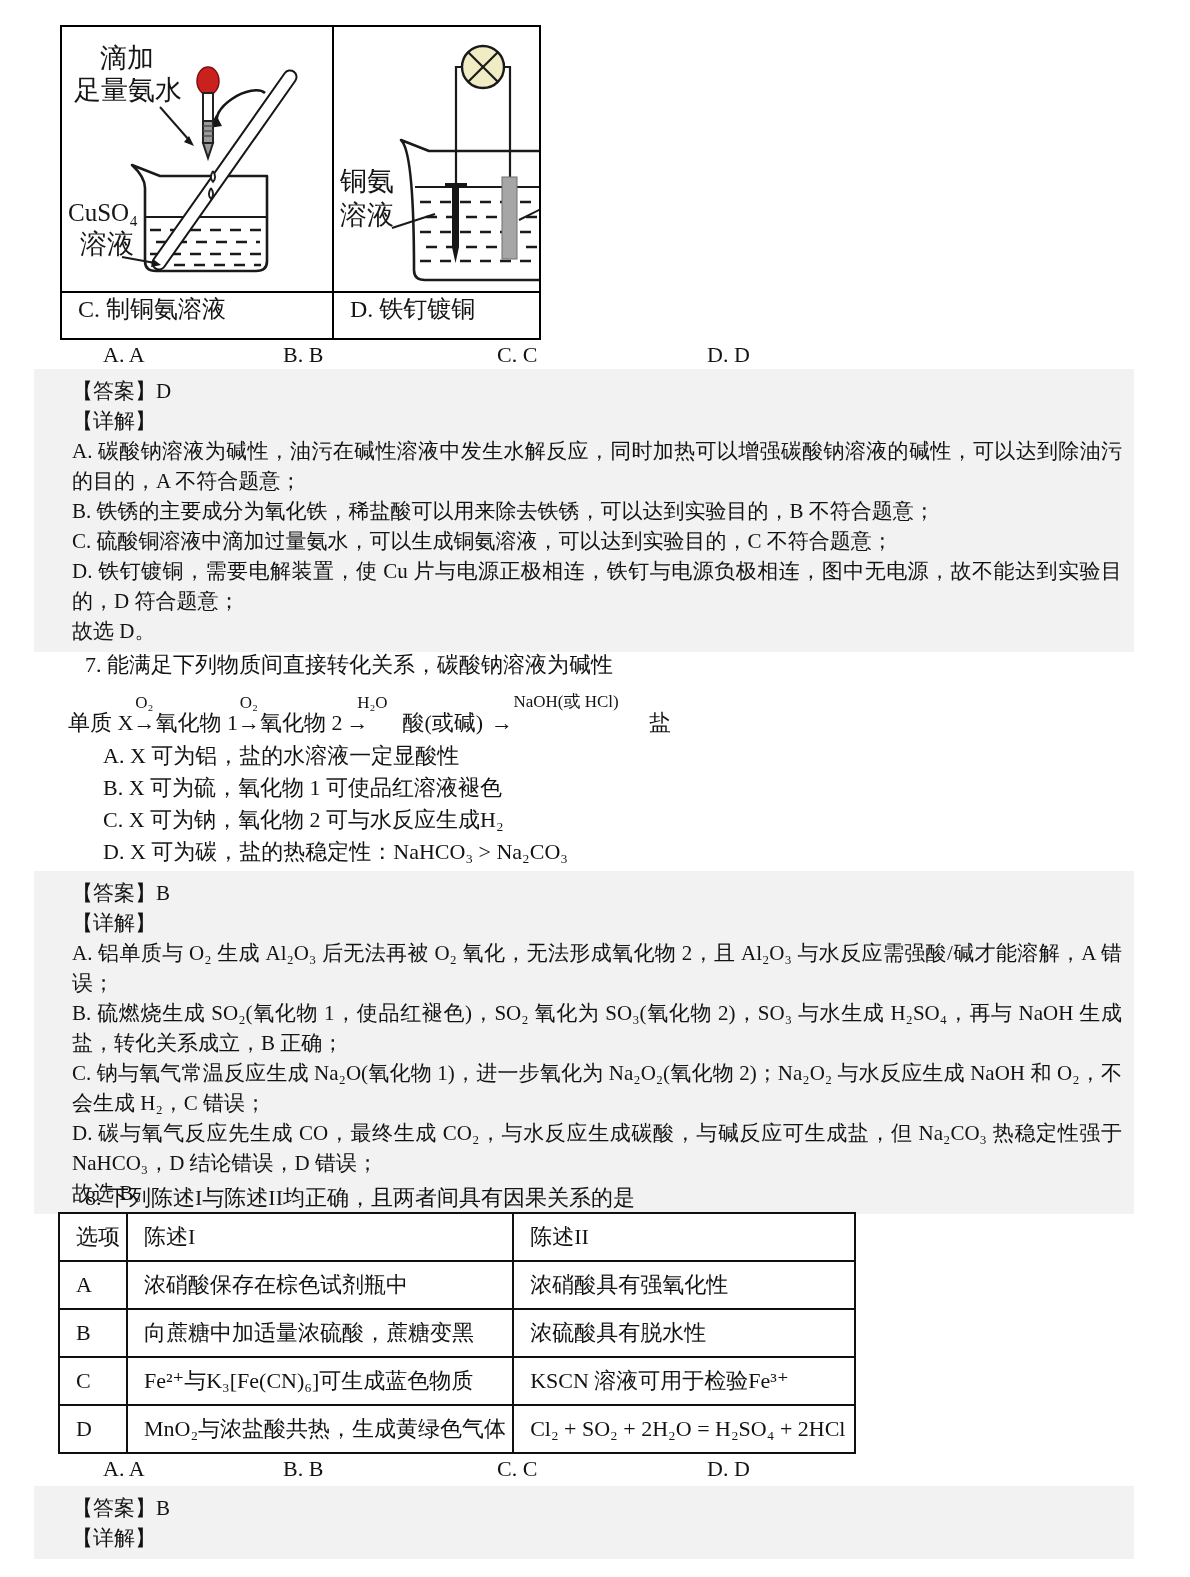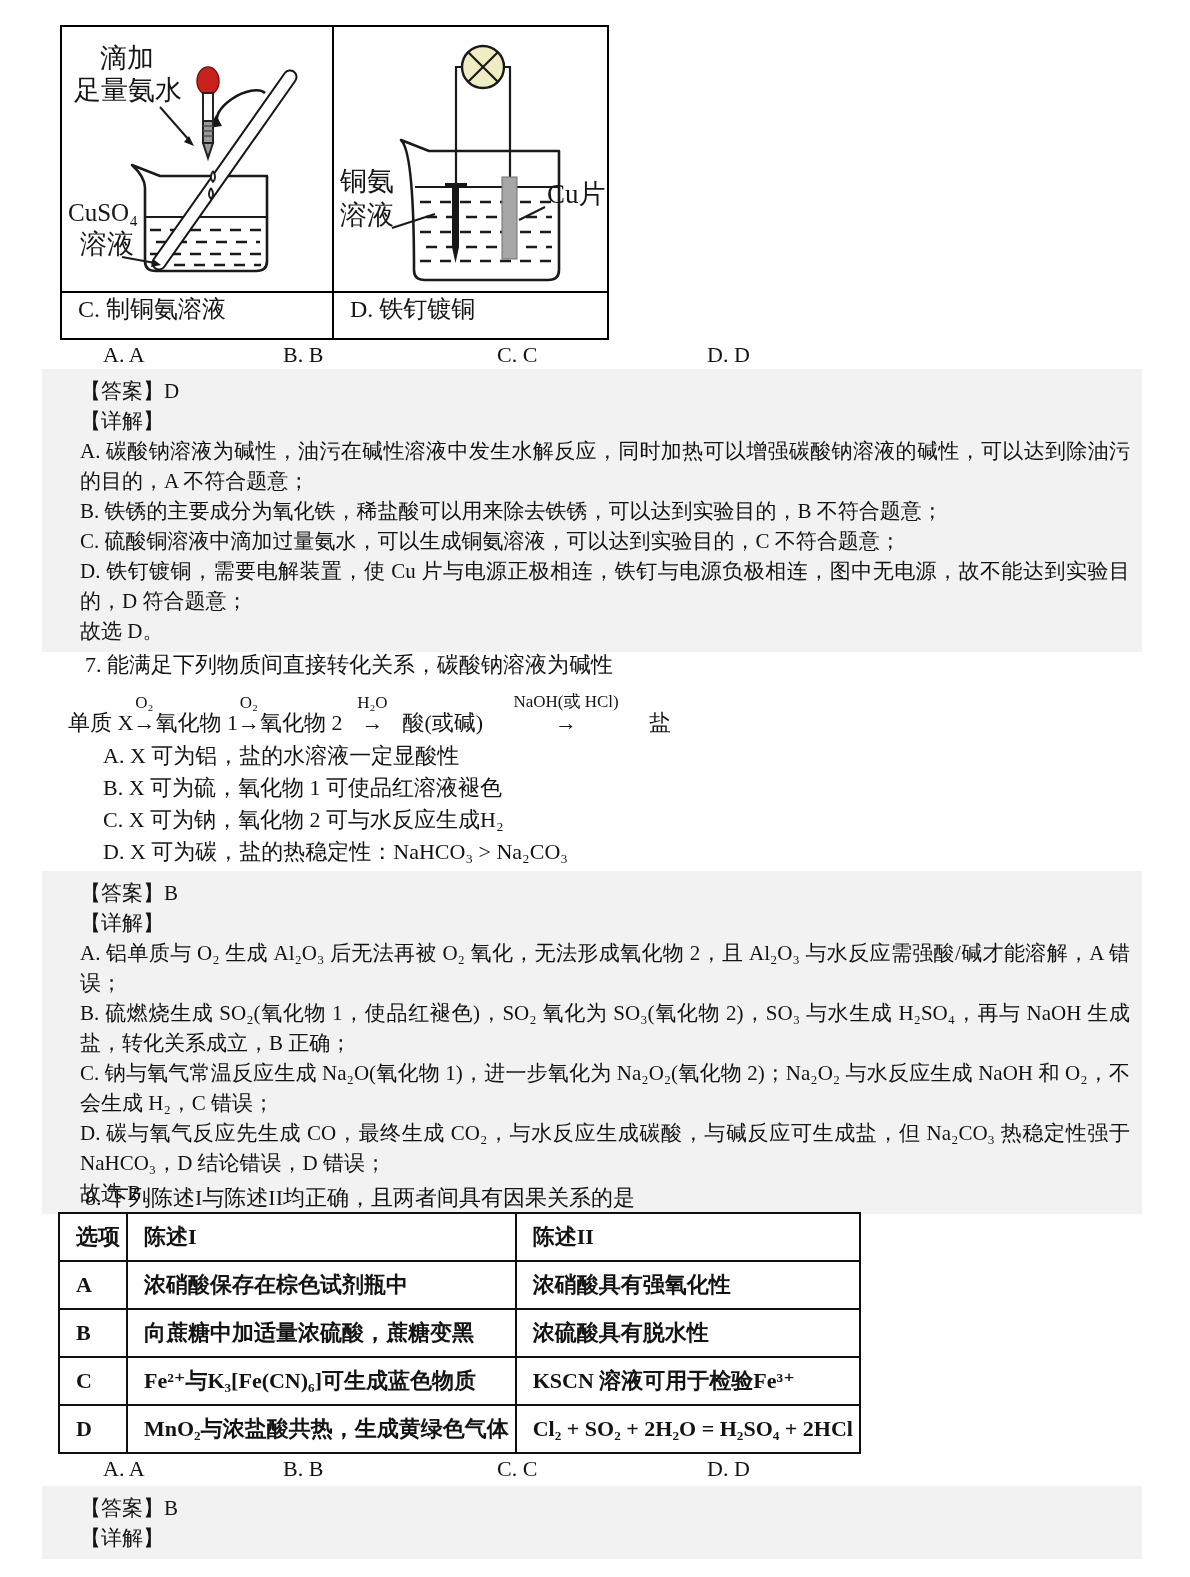--- a/index.html
+++ b/index.html
@@ -4,21 +4,21 @@
 <style>
   html,body{margin:0;padding:0;}
   body{
     width:1190px;height:1577px;background:#fff;color:#131313;
     font-family:"Liberation Serif","DejaVu Serif",serif;
   }
   .page{position:relative;width:1190px;height:1577px;overflow:hidden;background:#fff;}
 
   
   .figure-box{
-    position:absolute;left:60px;top:25px;width:549px;height:315px;
+    position:absolute;left:60px;top:25px;width:481px;height:315px;
     border:2px solid #000;box-sizing:border-box;background:#fff;
     display:grid;grid-template-columns:272px 1fr;grid-template-rows:1fr 47px;
   }
   .cell{box-sizing:border-box;overflow:hidden;}
   .diagC,.capC{border-right:2px solid #000;}
   .cap{border-top:2px solid #000;display:flex;align-items:flex-start;padding-left:16px;font-size:24px;}
   svg .dlab{font-size:27px;fill:#161616;}
   svg .dlab-lat{font-size:25px;fill:#161616;}
   svg .outline{fill:none;stroke:#1a1a1a;stroke-width:2.6;stroke-linejoin:round;}
   svg .mid{stroke:#1a1a1a;stroke-width:2.2;}
@@ -33,50 +33,50 @@
   svg .nail{fill:var(--nail_black,#161616);}
   svg .cu{fill:var(--copper_gray,#a6a6a6);stroke:#6e6e6e;stroke-width:1;}
 
   
   .abc-row{position:absolute;left:0;width:1010px;height:28px;font-size:22px;}
   .abc-row span{position:absolute;white-space:nowrap;}
   .oA{left:103px}.oB{left:283px}.oC{left:497px}.oD{left:707px}
 
   
   .ans-box{
-    position:absolute;left:42px;width:1100px;box-sizing:border-box;
+    position:absolute;left:34px;width:1100px;box-sizing:border-box;
     background:var(--answer_bg,#f2f2f2);
     padding:7px 12px 6px 38px;
     font-family:Liberation Serif, serif;
   }
   .ans-box p{margin:0;font-size:21px;line-height:30px;text-align:justify;}
 
   
   .q-line{position:absolute;left:85px;margin:0;font-size:22px;white-space:nowrap;}
 
   
   .chain{position:absolute;left:68px;top:690px;font-size:22px;padding-top:18px;white-space:nowrap;}
   .chain .node{display:inline-block;}
-  .chain .arr{display:inline-block;position:relative;text-align:center;}
+  .chain .arr{display:inline-block;position:relative;text-align:left;}
   .chain .arr .albl{
     position:absolute;left:50%;transform:translateX(-50%);
     bottom:23px;font-size:17px;white-space:nowrap;
   }
   .chain .a3{min-width:52px;margin:0 4px;}
   .chain .a4{min-width:150px;margin:0 8px;}
 
   
   .q7opts{position:absolute;left:103px;top:740px;}
   .q7opts p{margin:0;font-size:22px;line-height:32px;white-space:nowrap;}
 
   
   .q8-table{position:absolute;left:58px;top:1212px;border-collapse:collapse;table-layout:fixed;}
   .q8-table col.c1{width:68px}.q8-table col.c2{width:382px}.q8-table col.c3{width:342px}
   .q8-table th,.q8-table td{
-    border:2px solid #101010;font-size:22px;font-weight:bold;text-align:left;
+    border:2px solid #101010;font-size:22px;font-weight:normal;text-align:left;
     height:46px;padding:0 6px 0 16px;vertical-align:middle;white-space:nowrap;overflow:hidden;
   }
 </style>
 </head>
 <body style="--page_bg: #ffffff; --text: #131313; --answer_bg: #f2f2f2; --table_border: #101010; --dropper_bulb_red: #c9221e; --lamp_yellow: #f0edc4; --copper_gray: #a6a6a6; --nail_black: #161616;">
 
 <div class="page">
 
   <div class="figure-box">
 

